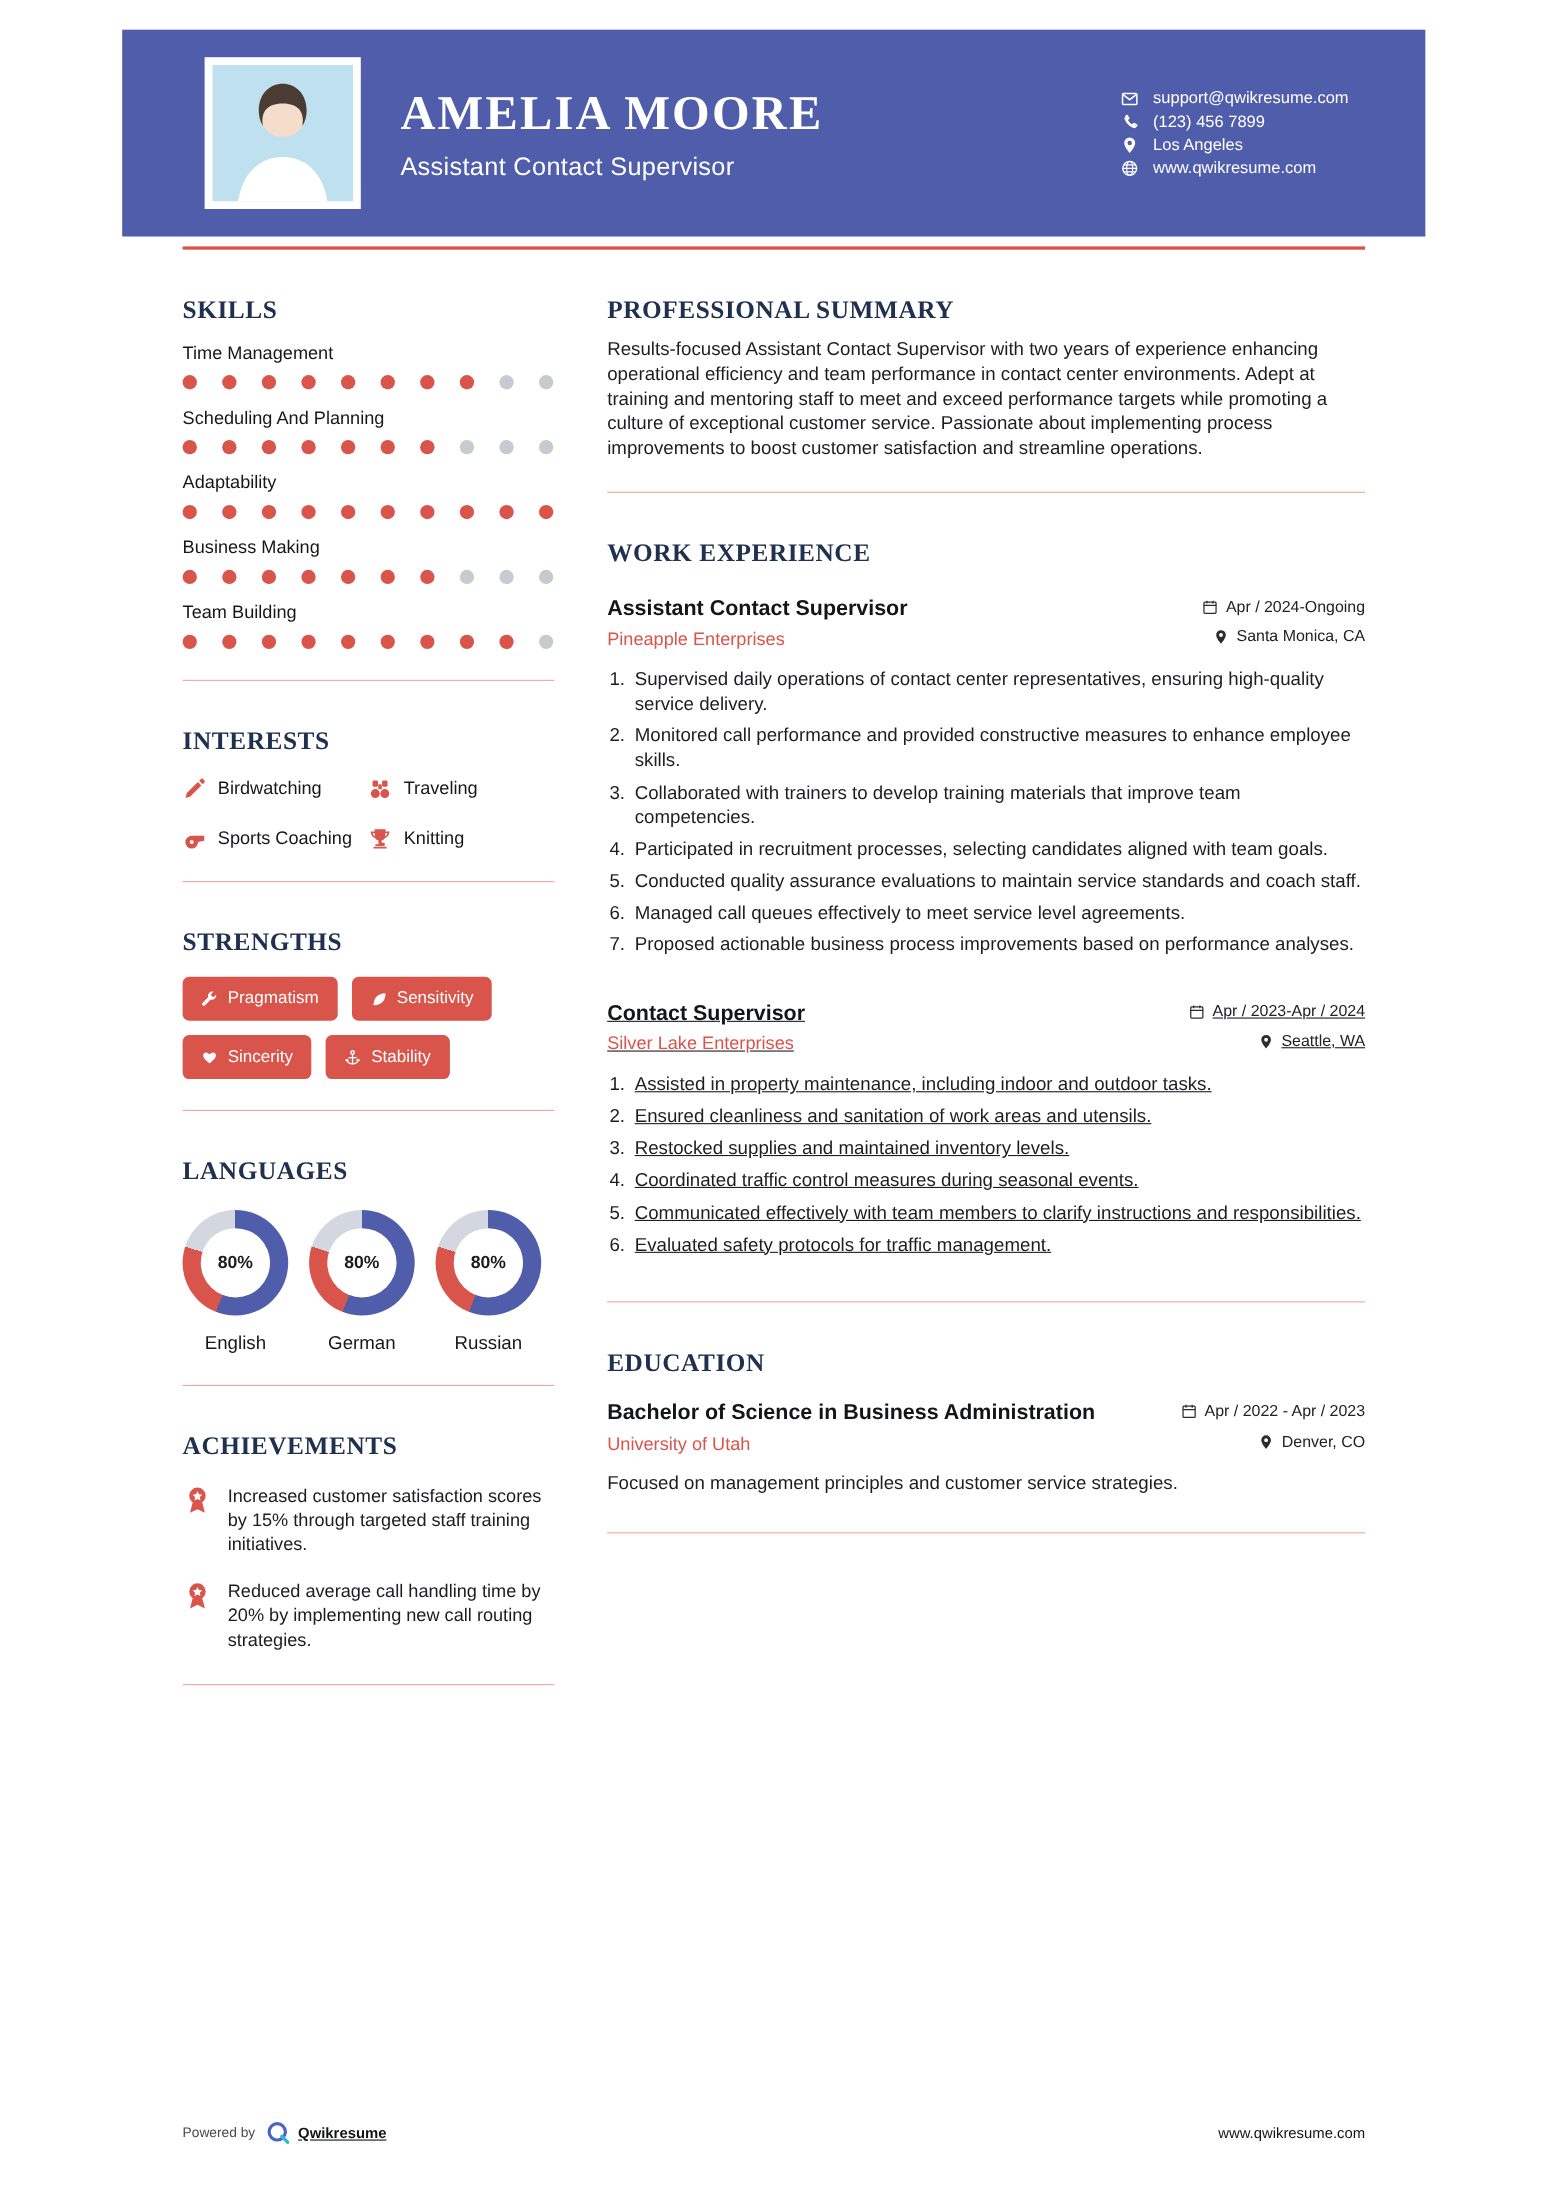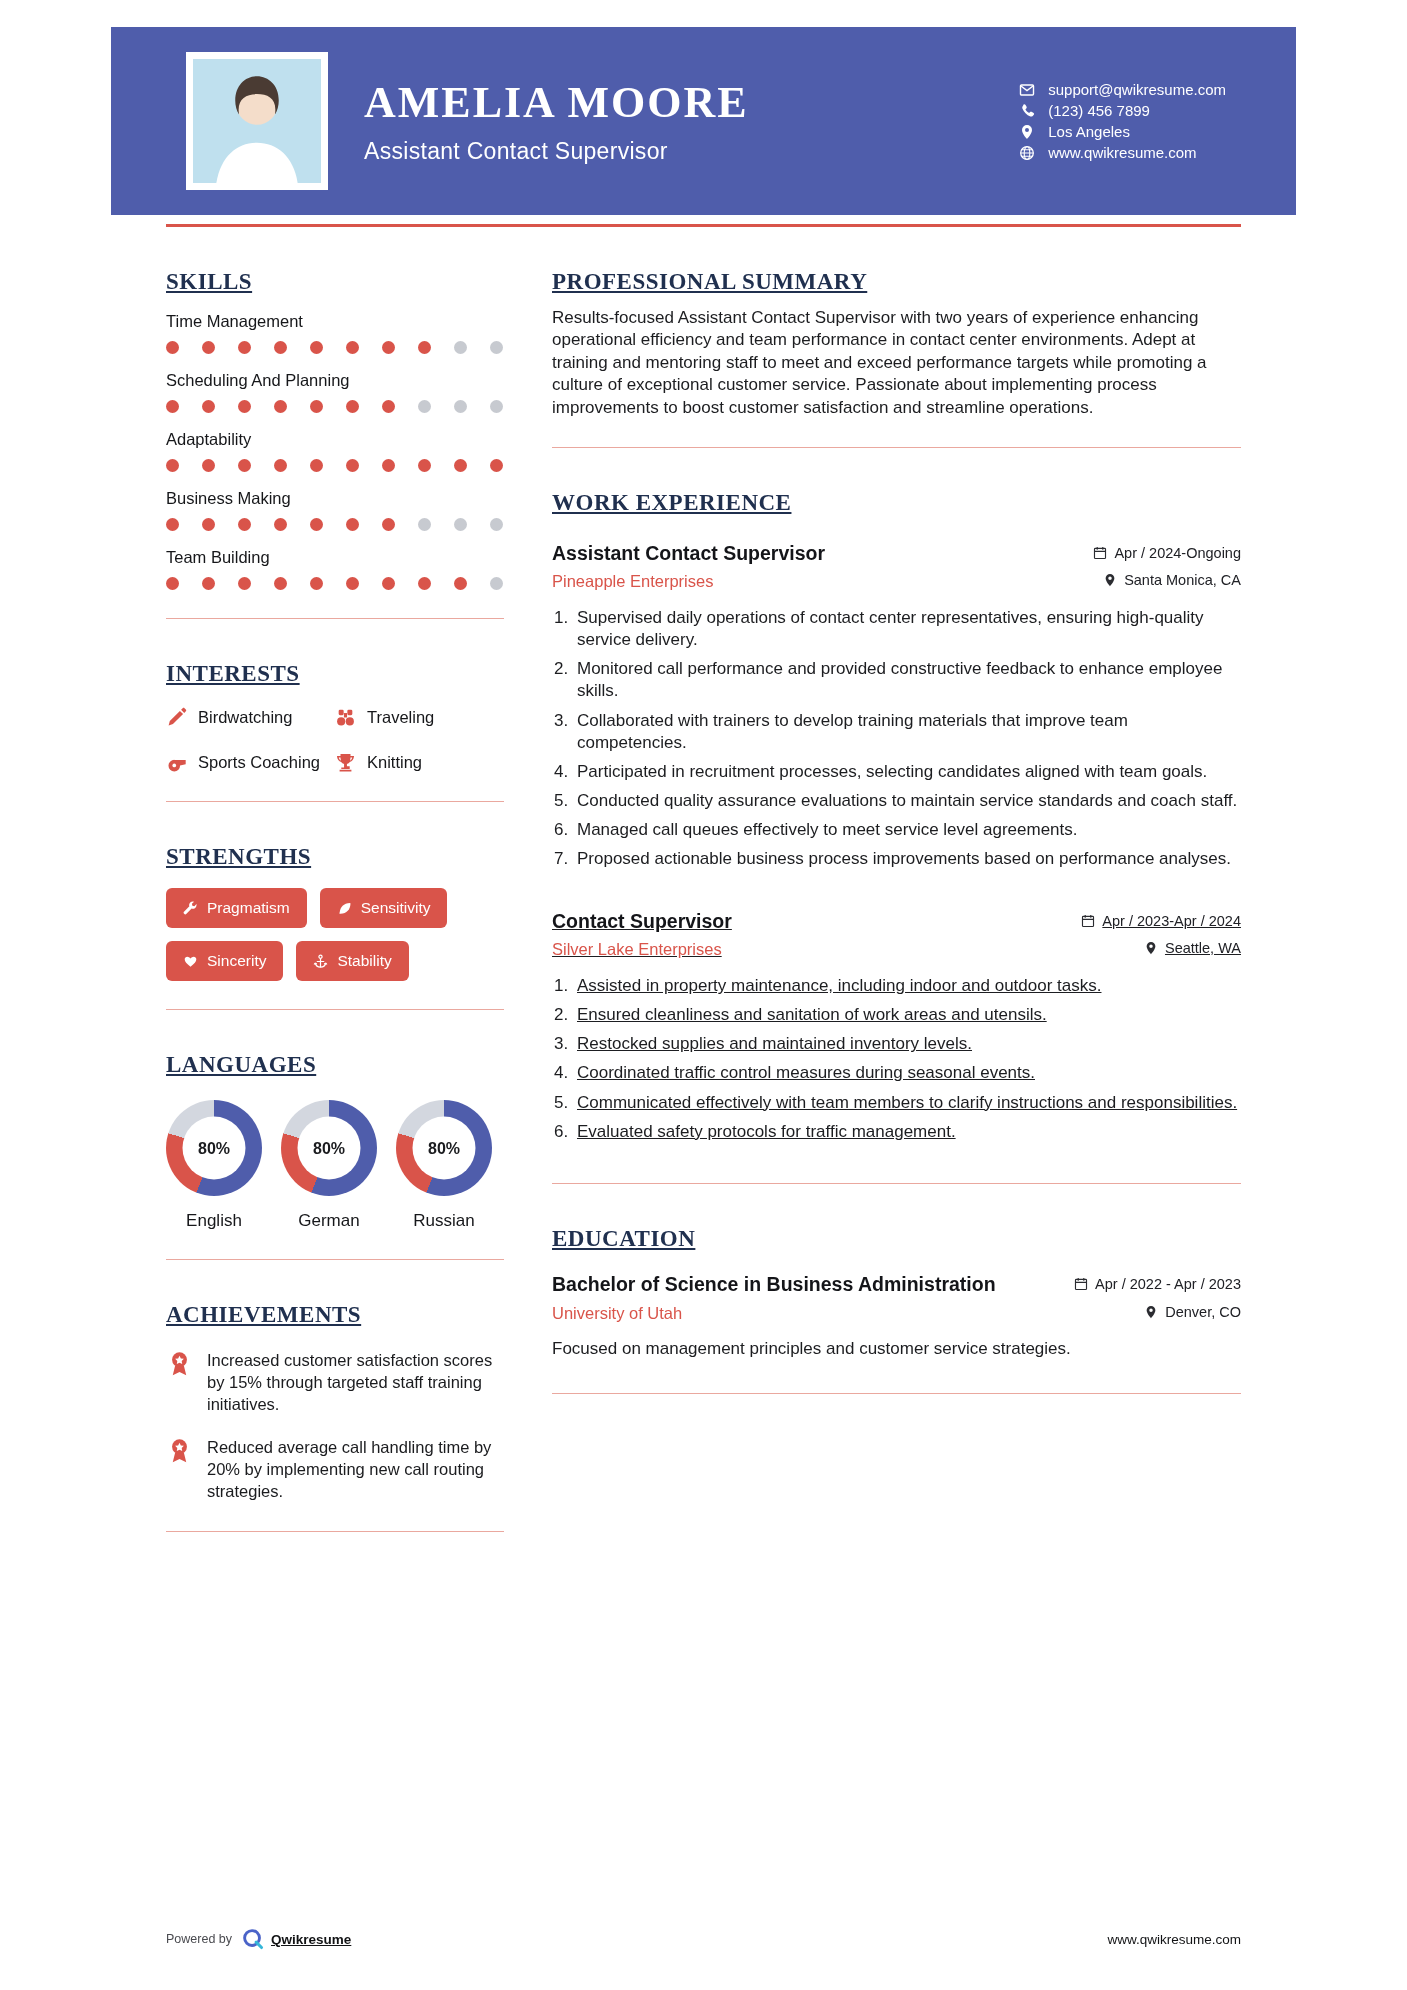--- a/index.html
+++ b/index.html
@@ -31,21 +31,21 @@
   .cicon svg { width:16px; height:16px; }
   .top-rule { border-top:3px solid var(--accent,#d9544a); margin:9px 55px 0 55px; }
 
   
   .content { display:flex; padding:0 55px; }
   .left  { width:338px; flex:none; margin-right:48px; }
   .right { flex:1; min-width:0; }
   section { margin-top:42px; }
   h2 {
     font-family:"Liberation Serif", serif; font-size:23px; font-weight:700;
-    color:var(--heading,#20304f); margin:0; letter-spacing:.5px;text-decoration:underline;
+    color:var(--heading,#20304f); margin:0; letter-spacing:.5px;
   }
   .rule { border:none; border-top:1px solid var(--rule,#eaa89f); margin:28px 0 0 0; }
 
   
   .skill { margin-top:17px; }
   .skill-name { font-size:16.5px; color:#16171a; margin-bottom:10px; }
   .dots { display:flex; gap:23px; }
   .dot { width:13px; height:13px; border-radius:50%; background:#c7cad0; }
   .dot.on { background:var(--accent,#d9544a); }
 
@@ -454,21 +454,21 @@
                 <svg viewBox="0 0 16 16">
                     <path fill="currentColor" fill-rule="evenodd" d="M8 1a5 5 0 0 0-5 5c0 3.7 5 9 5 9s5-5.3 5-9a5 5 0 0 0-5-5zm0 7a2 2 0 1 1 0-4 2 2 0 0 1 0 4z"></path>
                   </svg>
               </span>
               <span>Santa Monica, CA</span>
             </div>
           </div>
           <ol class="bullets">
 
           <li>Supervised daily operations of contact center representatives, ensuring high-quality service delivery.</li>
-              <li>Monitored call performance and provided constructive feedback to enhance employee skills.</li>
+              <li>Monitored call performance and provided constructive measures to enhance employee skills.</li>
               <li>Collaborated with trainers to develop training materials that improve team competencies.</li>
               <li>Participated in recruitment processes, selecting candidates aligned with team goals.</li>
               <li>Conducted quality assurance evaluations to maintain service standards and coach staff.</li>
               <li>Managed call queues effectively to meet service level agreements.</li>
               <li>Proposed actionable business process improvements based on performance analyses.</li>
             </ol>
         </div>
 
         <div class="job" style="margin-top:40px;text-decoration:underline;">
           <div class="job-row">

